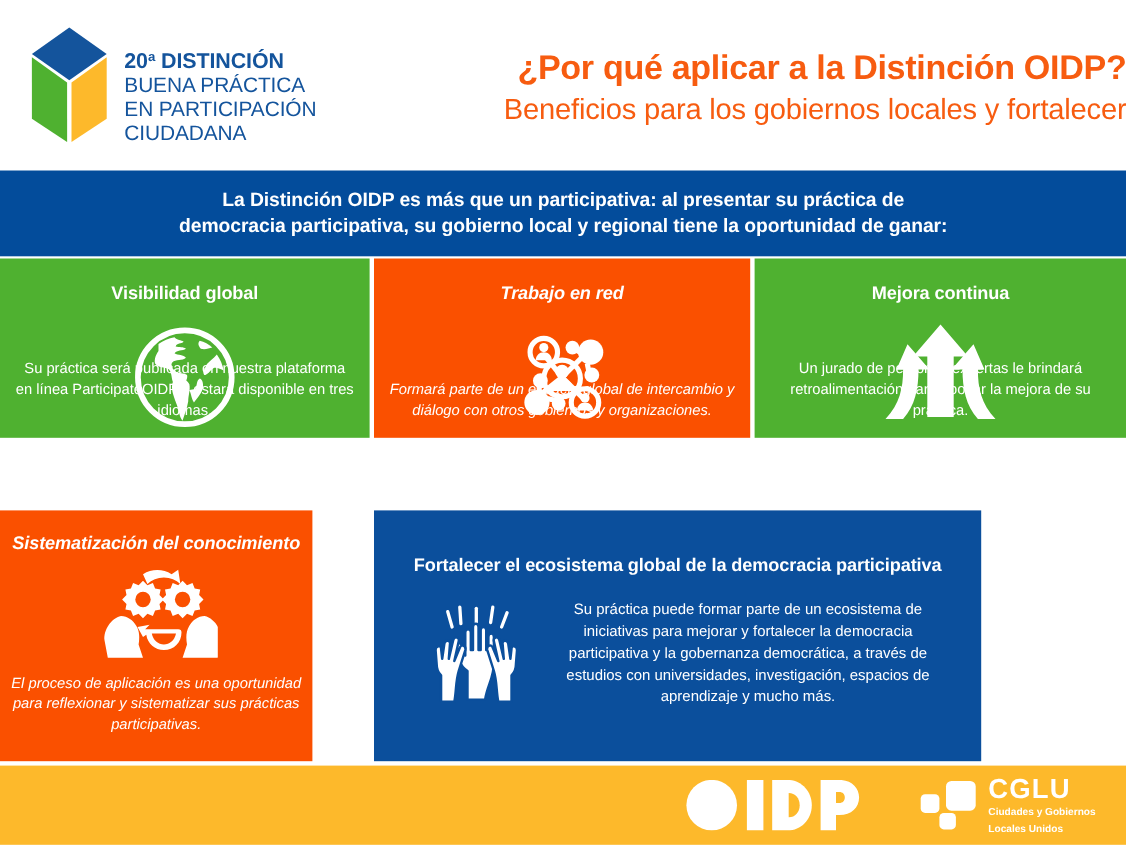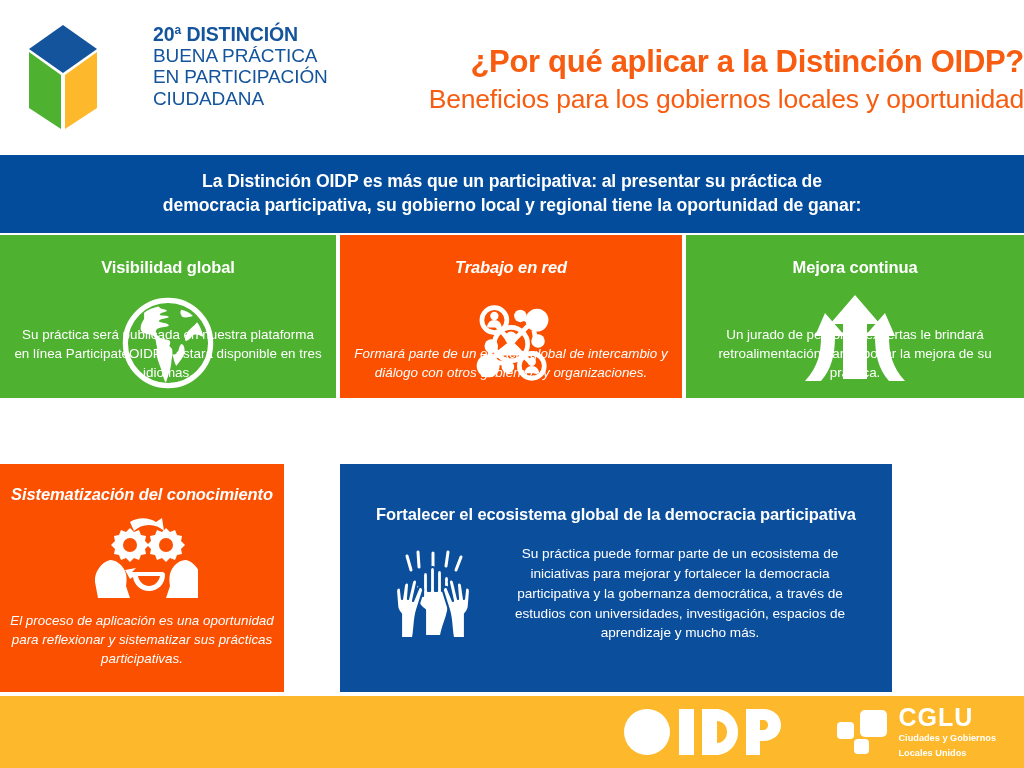--- a/index.html
+++ b/index.html
@@ -24,24 +24,23 @@
   .header {
     position: absolute;
     left: 0; top: 0;
     width: 1024px; height: 155px;
     background: #ffffff;
     display: flex;
     align-items: center;
   }
   .brand-lockup {
     display: flex;
-    align-items: flex-start;
+    align-items: flex-end;
     margin-left: 26px;
     width: 282px;
-    gap: 40px;
   }
   .brand-cube { width: 74px; height: 110px; flex: 0 0 74px; }
   .brand-text {
     margin-left: 13px;
     color: #14549C;
     line-height: 1.14;
   }
   .brand-line1 {
     font-size: 19.5px;
     font-weight: bold;
@@ -224,21 +223,21 @@
           <span>20</span><sup>a</sup><span> DISTINCIÓN</span>
         </div>
         <div class="brand-line">BUENA PRÁCTICA</div>
         <div class="brand-line">EN PARTICIPACIÓN</div>
         <div class="brand-line">CIUDADANA</div>
       </div>
     </div>
 
     <div class="title-block">
       <div class="title-main">¿Por qué aplicar a la Distinción OIDP?</div>
-      <div class="title-sub">Beneficios para los gobiernos locales y oportunidad</div>
+      <div class="title-sub">Beneficios para los gobiernos locales y fortalecer</div>
     </div>
   </div>
 
   <div class="banner">
     <div class="banner-line">La Distinción OIDP es más que un participativa: al presentar su práctica de</div>
     <div class="banner-line">democracia participativa, su gobierno local y regional tiene la oportunidad de ganar:</div>
   </div>
 
   <div class="grid">
 

